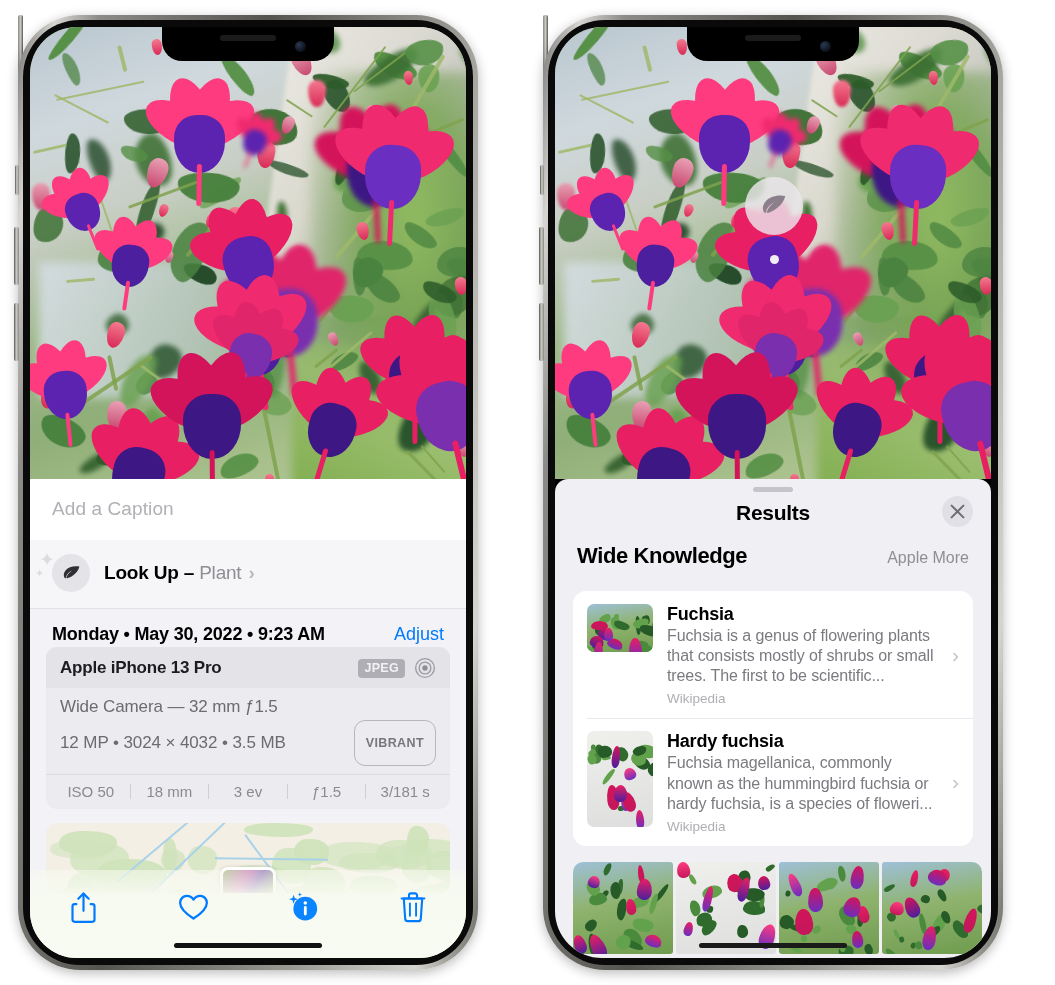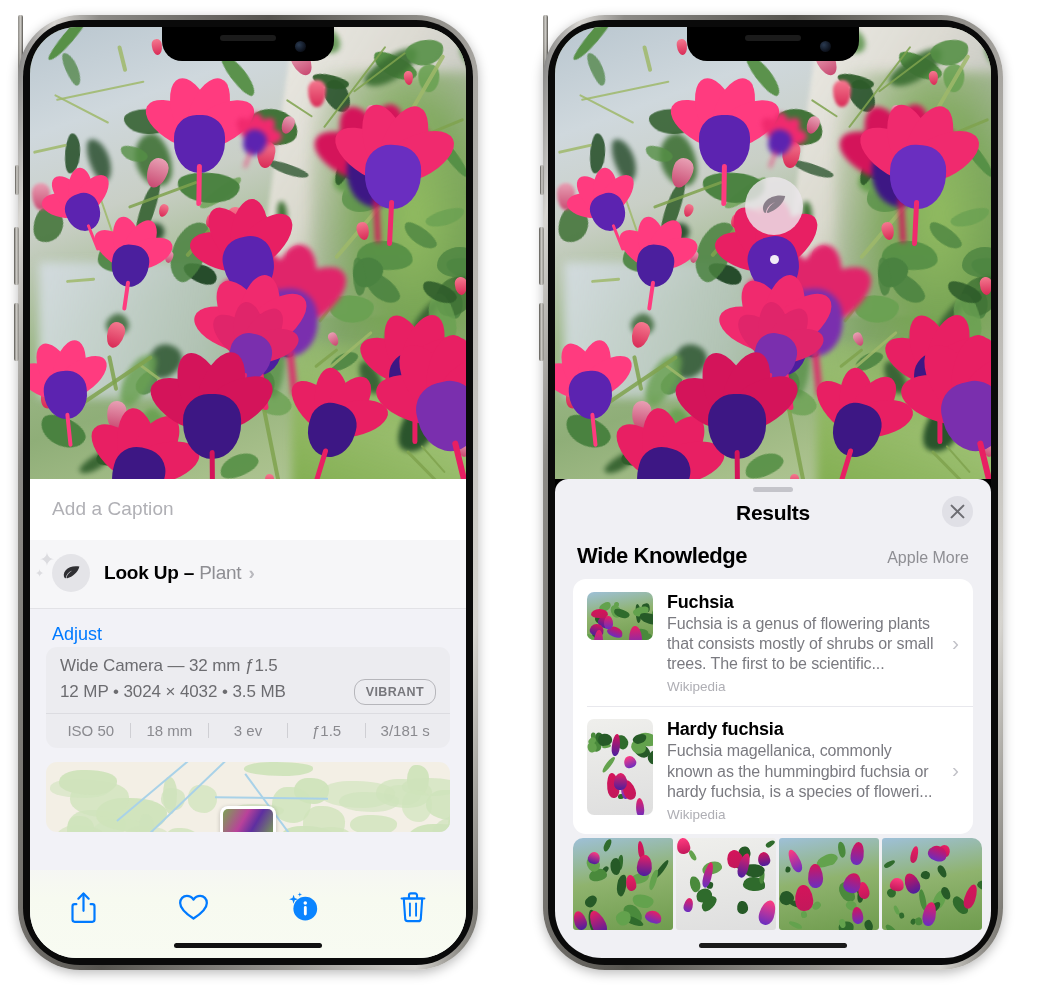--- a/index.html
+++ b/index.html
@@ -147,21 +147,21 @@
   .badge-jpeg {
     background: #aeaeb4; color: #f2f2f5; font-size: 12.5px; font-weight: 700;
     border-radius: 4px; padding: 2.5px 6px; letter-spacing: .3px;
   }
   .exif-body { padding: 9px 14px 8px; }
   .exif-line1 { font-size: 17px; color: #6c6c70; letter-spacing: -.1px; }
   .exif-line2row { display:flex; align-items:center; justify-content: space-between; margin-top: 3px; }
   .exif-line2 { font-size: 17px; color: #6c6c70; letter-spacing: -.1px; }
   .badge-vibrant {
     border: 1px solid #b6b6bb; color: #77777c; font-size: 12.5px; font-weight: 600;
-    border-radius: 11px; padding: 5px 11px; letter-spacing: .4px;
+    border-radius: 11px; padding: 15px 11px; letter-spacing: .4px;
   }
   .exif-foot {
     display:flex; align-items:center; border-top: 1px solid #dcdce1;
     padding: 8px 6px 9px;
   }
   .exif-foot span { flex: 1; text-align: center; font-size: 15px; color: #8a8a8f; }
   .exif-foot i.sep { width:1px; height: 15px; background:#cfcfd4; display:inline-block; }
 
   .map-wrap { margin: 14px 16px 0; border-radius: 11px; overflow: hidden; position: relative; height: 70px; }
   .map-bg {
@@ -197,21 +197,21 @@
   .rs-head { position:relative; padding: 9px 0 14px; text-align:center; }
   .rs-title { font-size: 21px; font-weight: 700; color:#000; letter-spacing: -.3px; }
   .rs-close {
     position:absolute; right: 18px; top: 4px; width: 31px; height: 31px; border-radius: 50%;
     background: #e0e0e6; display:flex; align-items:center; justify-content:center;
   }
   .sec-head { display:flex; align-items: baseline; justify-content: space-between; padding: 4px 22px 10px; }
   .sec-title { font-size: 22px; font-weight: 700; color:#000; letter-spacing: -.4px; }
   .sec-action { font-size: 16px; color: #8e8e93; }
 
-  .know-card { margin: 0 18px; background:#fff; border-radius: 13px; overflow:hidden; }
+  .know-card { margin: 12px 18px; background:#fff; border-radius: 13px; overflow:hidden; }
   .know-row { display:flex; align-items: flex-start; gap: 14px; padding: 13px 14px 12px; position:relative; }
   .know-row + .know-row::before {
     content:""; position:absolute; left: 14px; right: 0; top: 0; height:1px; background:#e8e8ed;
   }
   .know-thumb { width: 66px; height: 48px; border-radius: 7px; overflow:hidden; flex:0 0 auto; position:relative; }
   .know-thumb.tall { height: 96px; border-radius: 7px; }
   .know-text { flex:1; min-width:0; padding-right: 20px; }
   .know-title { font-size: 18px; font-weight: 700; color:#000; letter-spacing: -.2px; margin-bottom: 1px; }
   .know-desc { font-size: 16px; color: #7a7a80; line-height: 1.26; letter-spacing: -.1px; }
   .know-src { font-size: 13.5px; color: #aeaeb4; margin-top: 5px; }
@@ -536,25 +536,37 @@
             </svg>
           </div>
           <div class="lookup-text">
             <span>Look Up –</span>
             <span class="sub">Plant</span>
             <span class="chev">›</span>
           </div>
         </div>
 
         <div class="meta-row">
+          <div class="meta-date">Monday • May 30, 2022 • 9:23 AM</div>
           <div class="adjust">Adjust</div>
         </div>
 
 
         <div class="exif-card">
+          <div class="exif-head">
+            <div class="exif-device">Apple iPhone 13 Pro</div>
+            <div class="exif-head-right">
+              <div class="badge-jpeg">JPEG</div>
+              <svg width="22" height="22" viewBox="0 0 24 24">
+                <circle cx="12" cy="12" r="10.2" fill="none" stroke="#9d9da3" stroke-width="1.5"></circle>
+                <circle cx="12" cy="12" r="6.4" fill="none" stroke="#9d9da3" stroke-width="1.5"></circle>
+                <circle cx="12" cy="12" r="2.9" fill="#8e8e94"></circle>
+              </svg>
+            </div>
+          </div>
           <div class="exif-body">
             <div class="exif-line1">Wide Camera — 32 mm ƒ1.5</div>
             <div class="exif-line2row">
               <div class="exif-line2">12 MP • 3024 × 4032 • 3.5 MB</div>
               <div class="badge-vibrant">VIBRANT</div>
             </div>
           </div>
           <div class="exif-foot" id="exifStats">
               <span>ISO 50</span>
               <i class="sep"></i>

